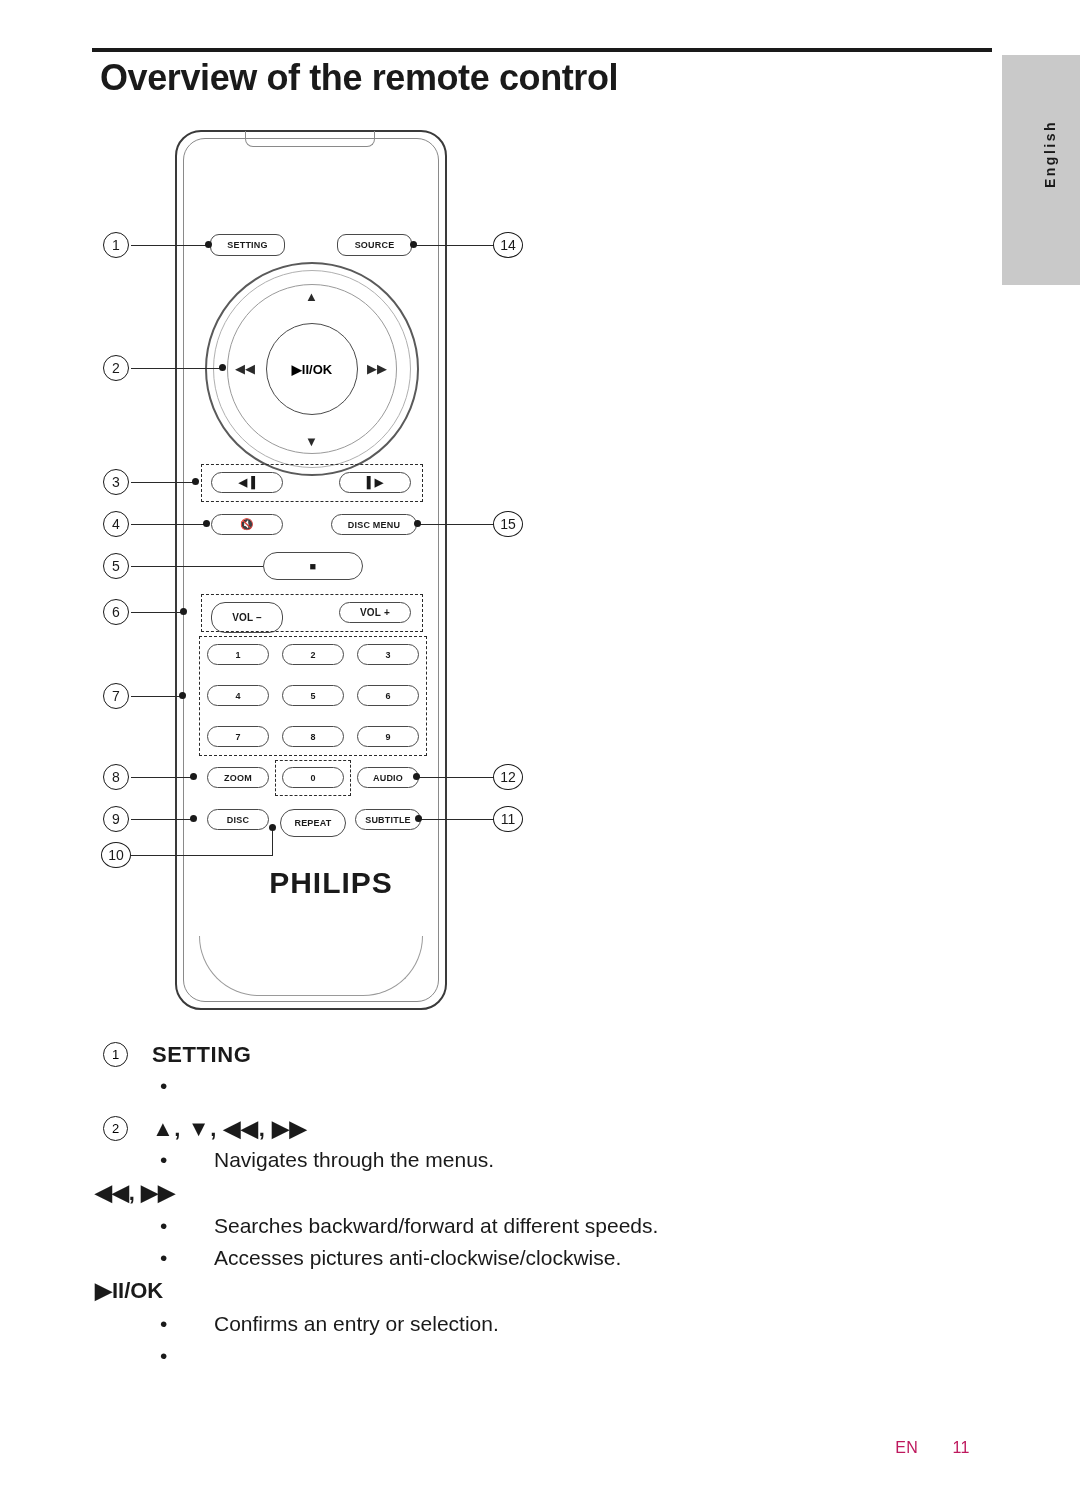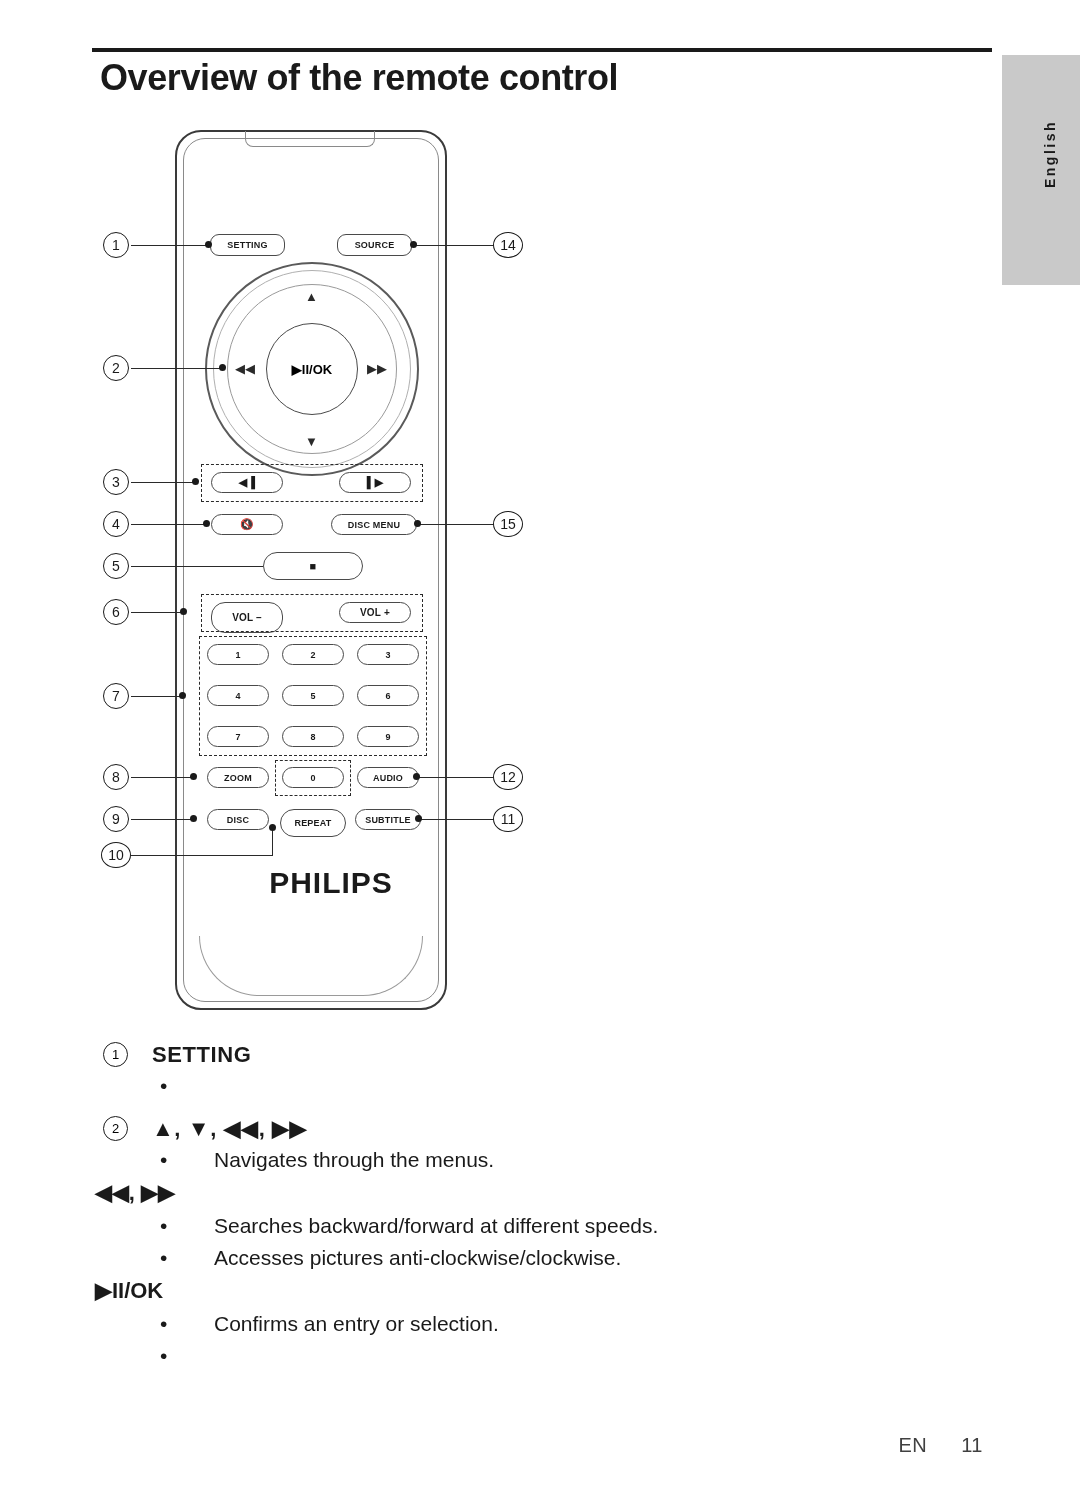--- a/index.html
+++ b/index.html
@@ -281,24 +281,24 @@
     margin-left: 57px;
     font-size: 22px;
     font-weight: bold;
     line-height: 34px;
     color: #1a1a1a;
   }
 
   
   .footer {
     position: absolute;
-    right: 97px;
+    right: 110px;
     bottom: 42px;
-    font-size: 20px;
-    color: #404040;
+    font-size: 16px;
+    color: #be185d;
     letter-spacing: 0.5px;
   }
   .footer .en { margin-right: 34px; font-weight: normal; }
 </style>
 </head>
 <body>
 
 <div class="top-rule"></div>
 <div class="page-title">Overview of the remote control</div>
 

